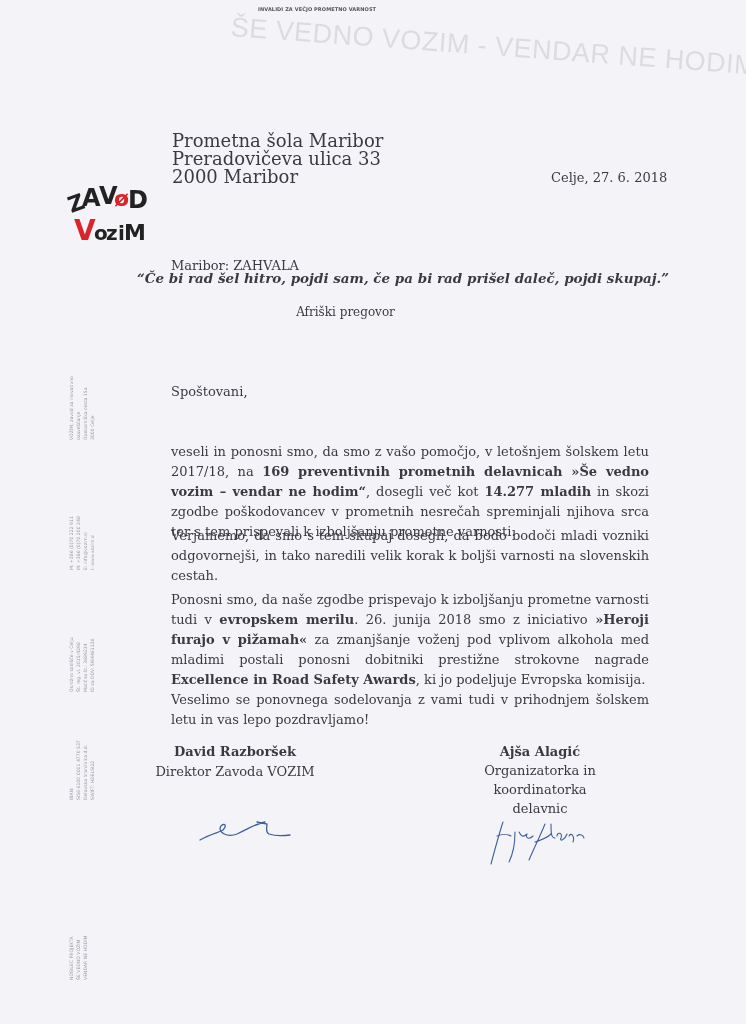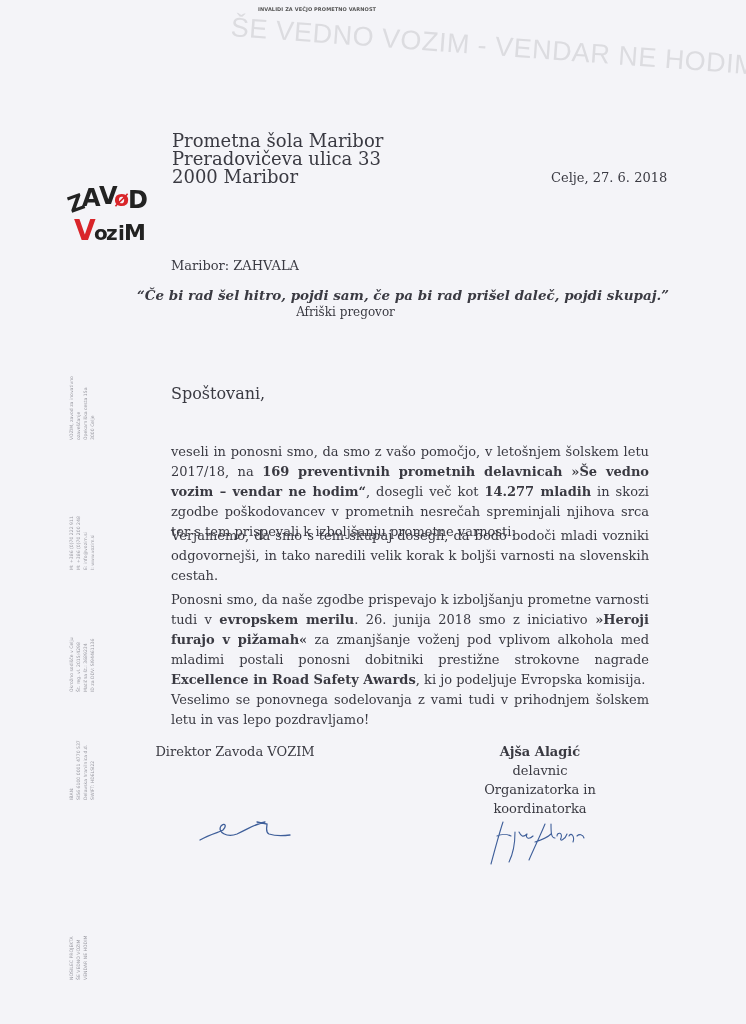--- a/index.html
+++ b/index.html
@@ -15,23 +15,23 @@
       left: 232px; top: 12px; width: 540px;
       font-family: "Liberation Sans", sans-serif; font-size: 27px; color: #dcdce0;
       transform: rotate(4.2deg); transform-origin: left top; white-space: nowrap;
       letter-spacing: 0.5px;
     }
     .recipient { left: 172px; top: 132px; font-size: 18px; line-height: 18px; }
     .recipient div { white-space: nowrap; }
     .date { left: 551px; top: 170px; font-size: 13px; }
     .logo { left: 66px; top: 178px; width: 90px; height: 70px; }
     .subject { left: 171px; top: 258px; font-size: 13px; }
-    .quote { left: 0; width: 746px; top: 287px; text-align: center; font-size: 13.5px; font-weight: bold; font-style: italic; padding-left: 60px; box-sizing: border-box; }
+    .quote { left: 0; width: 746px; top: 270px; text-align: center; font-size: 13.5px; font-weight: bold; font-style: italic; padding-left: 60px; box-sizing: border-box; }
     .quote-src { left: 0; width: 631px; top: 305px; text-align: center; font-size: 12px; padding-left: 60px; box-sizing: border-box; }
-    .salutation { left: 171px; top: 384px; font-size: 16px; text-align: center; }
+    .salutation { left: 171px; top: 384px; font-size: 13px; text-align: center; }
     .para { left: 171px; width: 478px; font-size: 13px; line-height: 20px; text-align: justify; }
     .p1 { top: 442px; }
     .p2 { top: 526px; }
     .p3 { top: 590px; }
     .p4 { top: 690px; }
     .para b { font-weight: bold; }
     .sig-left { left: 150px; width: 170px; top: 742px; text-align: center; font-size: 13px; line-height: 20px; }
     .sig-right { left: 440px; width: 200px; top: 742px; text-align: center; font-size: 13px; line-height: 19px; }
     .sig-name { font-weight: bold; }
     .signature-left { left: 195px; top: 816px; }
@@ -86,26 +86,27 @@
 
 <div class="abs para p1"><span>veseli in ponosni smo, da smo z vašo pomočjo, v letošnjem šolskem letu 2017/18, na </span><b>169 preventivnih prometnih delavnicah »Še vedno vozim – vendar ne hodim“</b><span>, dosegli več kot </span><b>14.277 mladih</b><span> in skozi zgodbe poškodovancev v prometnih nesrečah spreminjali njihova srca ter s tem prispevali k izboljšanju prometne varnosti.</span></div>
 
 <div class="abs para p2">Verjamemo, da smo s tem skupaj dosegli, da bodo bodoči mladi vozniki odgovornejši, in tako naredili velik korak k boljši varnosti na slovenskih cestah.</div>
 
 <div class="abs para p3"><span>Ponosni smo, da naše zgodbe prispevajo k izboljšanju prometne varnosti tudi v </span><b>evropskem merilu</b><span>. 26. junija 2018 smo z iniciativo </span><b>»Heroji furajo v pižamah«</b><span> za zmanjšanje voženj pod vplivom alkohola med mladimi postali ponosni dobitniki prestižne strokovne nagrade </span><b>Excellence in Road Safety Awards</b><span>, ki jo podeljuje Evropska komisija.</span></div>
 
 <div class="abs para p4">Veselimo se ponovnega sodelovanja z vami tudi v prihodnjem šolskem letu in vas lepo pozdravljamo!</div>
 
 <div class="abs sig-left">
+  <div class="sig-name">David Razboršek</div>
   <div>Direktor Zavoda VOZIM</div>
 </div>
 <div class="abs sig-right">
   <div class="sig-name">Ajša Alagić</div>
+  <div>Organizatorka in koordinatorka</div>
   <div>delavnic</div>
-  <div>Organizatorka in koordinatorka</div>
 </div>
 
 <div class="abs signature-left">
   <svg width="100" height="30" viewBox="0 0 100 30">
     <path d="M5 24 C15 18, 25 16, 28 14 C32 10, 30 6, 26 10 C22 16, 32 22, 42 18 C55 12, 60 8, 70 6 M62 6 L72 8 C72 12, 70 16, 74 18 C80 20, 88 20, 95 19" fill="none" stroke="#3f5f9a" stroke-width="1.3" stroke-linecap="round"></path>
   </svg>
 </div>
 <div class="abs signature-right">
   <svg width="100" height="60" viewBox="0 0 100 60">
     <path d="M6 50 C10 35, 14 20, 18 8 M12 22 C16 20, 22 20, 26 22 M30 18 C30 28, 28 40, 24 48 M34 18 C36 22, 38 24, 42 20 M42 20 C40 24, 44 26, 48 22 M44 46 C50 32, 56 20, 60 10 M50 28 C56 26, 62 24, 66 20 M66 10 C66 18, 66 24, 70 24 M72 22 C72 18, 78 18, 76 24 C74 28, 80 26, 82 20 M84 22 C86 18, 90 22, 88 28 M92 22 C94 20, 98 20, 99 24" fill="none" stroke="#3f5f9a" stroke-width="1.1" stroke-linecap="round"></path>

